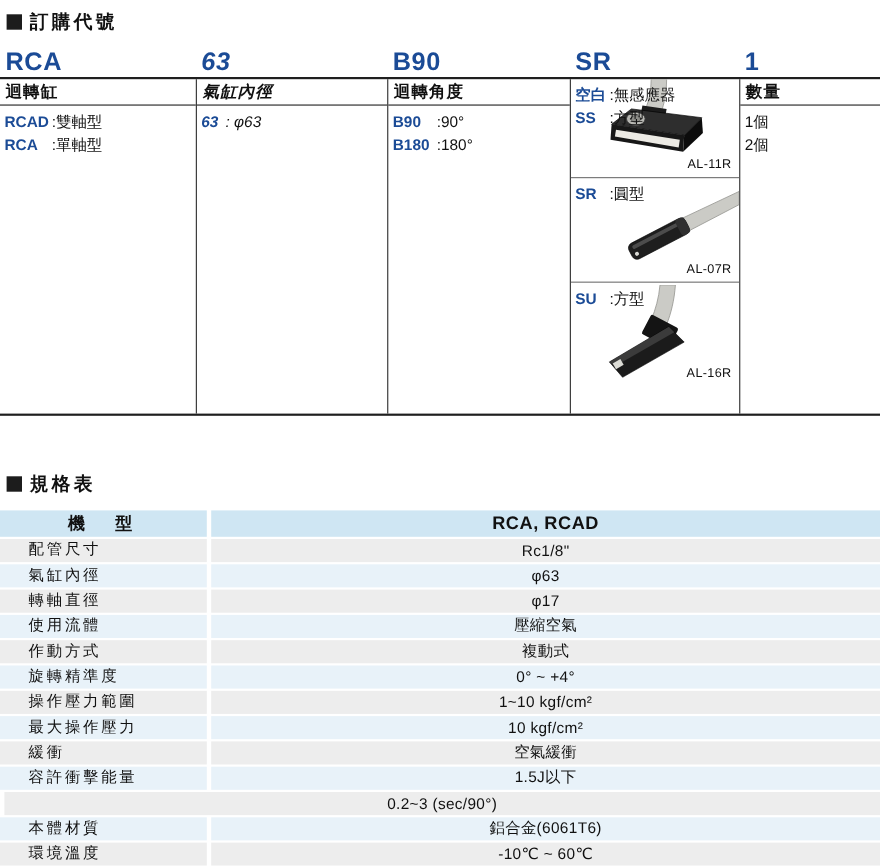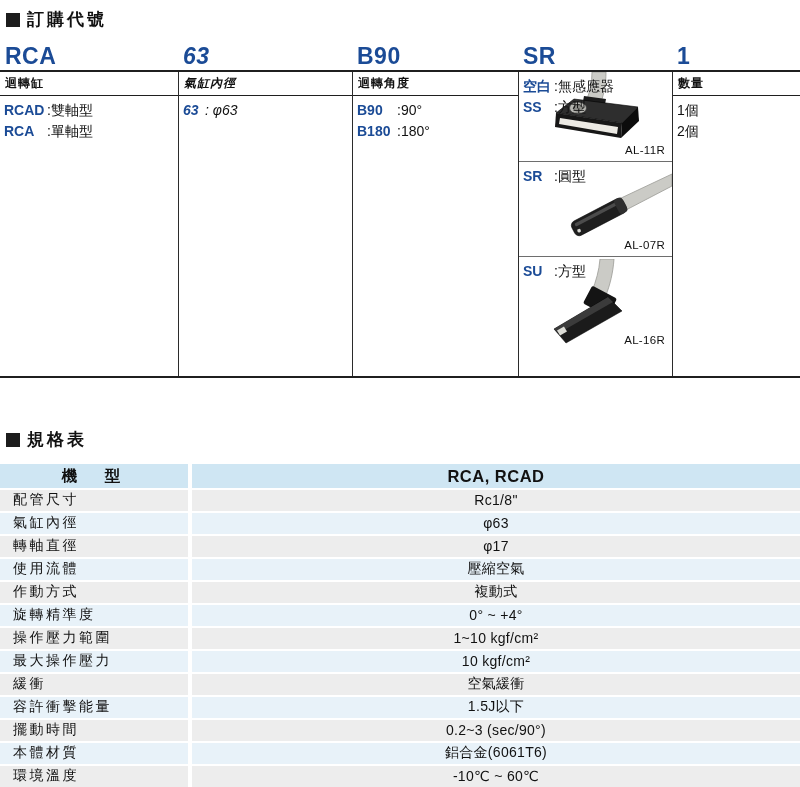--- a/index.html
+++ b/index.html
@@ -26,21 +26,21 @@
   .bullet{width:14px;height:14px;background:#1c1c1c;display:inline-block;flex:none;}
 
   
   .order-codes{display:flex;margin-top:12px;height:27px;}
   .order-codes .oc{font-size:23px;font-weight:bold;color:var(--accent);padding-left:5px;line-height:26px;letter-spacing:.5px;}
   .w0{width:178px;}.w1{width:174px;font-style:italic;}.w2{width:166px;}.w3{width:154px;}.w4{width:128px;}
 
   .order-table{display:flex;border-top:2px solid var(--line);border-bottom:2px solid var(--line);height:308px;}
   .ocol{height:100%;}
   .ocol + .ocol{border-left:1px solid #2b2b2b;}
-  .ohead{height:24px;line-height:23px;font-size:12px;font-weight:bold;padding-left:5px;border-bottom:1.5px solid var(--line);letter-spacing:1px;}
+  .ohead{height:24px;line-height:23px;font-size:15px;font-weight:bold;padding-left:5px;border-bottom:1.5px solid var(--line);letter-spacing:1px;}
   .obody{height:279px;padding:4px 4px 0;font-size:14px;}
   .opt{line-height:21px;white-space:nowrap;}
   .opt .code{color:var(--accent);font-weight:bold;display:inline-block;}
   .c0 .code{min-width:43px;}
   .c1 .code{min-width:22px;}
   .c2 .code{min-width:40px;}
   .c3 .code{min-width:31px;}
 
   .sensor-body{padding:0;}
   .sensor-sec{position:relative;padding:4px 4px 0;overflow:hidden;}
@@ -51,21 +51,21 @@
   .sensor-sec svg{position:absolute;z-index:1;}
   .svgA{top:0;right:0;}
   .svgB{top:6px;right:0;}
   .svgC{top:2px;right:6px;}
   .img-label{position:absolute;right:7px;bottom:5px;font-size:11.5px;letter-spacing:.3px;z-index:2;color:#111;}
 
   
   .spec-table{margin-top:13px;width:800px;border-radius:17px;}
   .spec-row{display:flex;height:21.5px;margin-bottom:1.5px;}
   .spec-row.hdr{height:24px;}
-  .spec-label{width:188px;display:flex;align-items:center;padding-left:13px;font-size:14px;letter-spacing:2.5px;}
+  .spec-label{width:188px;display:flex;align-items:center;padding-left:26px;font-size:14px;letter-spacing:2.5px;}
   .spec-value{flex:1;margin-left:4px;display:flex;align-items:center;justify-content:center;font-size:14px;letter-spacing:.3px;}
   .hdr .spec-label{justify-content:center;padding-left:0;font-weight:bold;font-size:15.5px;letter-spacing:6px;}
   .hdr .spec-value{font-weight:bold;font-size:16.5px;letter-spacing:.5px;}
   .hdr .spec-label,.hdr .spec-value{background:var(--hdrbg);}
   .g .spec-label,.g .spec-value{background:var(--gray);}
   .b .spec-label,.b .spec-value{background:var(--blue);}
 </style>
 </head>
 <body>
 
@@ -213,21 +213,20 @@
       </div>
     <div class="spec-row g">
         <div class="spec-label">緩衝</div>
         <div class="spec-value">空氣緩衝</div>
       </div>
     <div class="spec-row b">
         <div class="spec-label">容許衝擊能量</div>
         <div class="spec-value">1.5J以下</div>
       </div>
     <div class="spec-row g">
-        <div class="spec-label">擺動時間</div>
         <div class="spec-value">0.2~3 (sec/90°)</div>
       </div>
     <div class="spec-row b">
         <div class="spec-label">本體材質</div>
         <div class="spec-value">鋁合金(6061T6)</div>
       </div>
     <div class="spec-row g">
         <div class="spec-label">環境溫度</div>
         <div class="spec-value">-10℃ ~ 60℃</div>
       </div>

